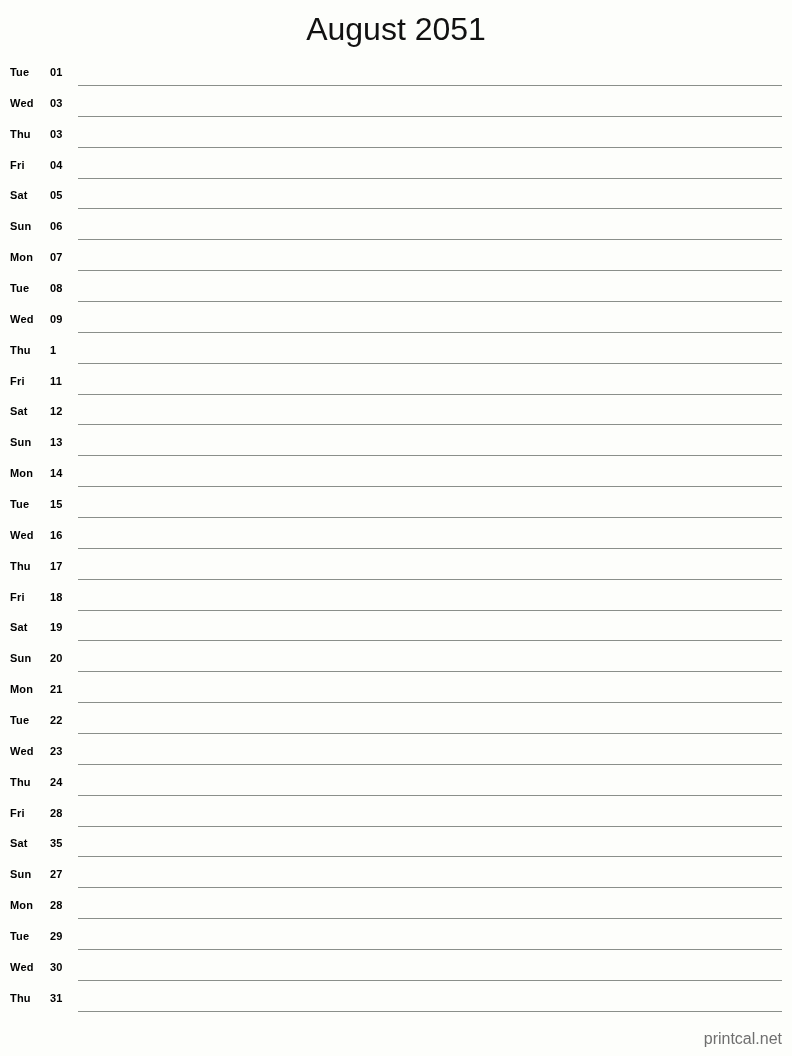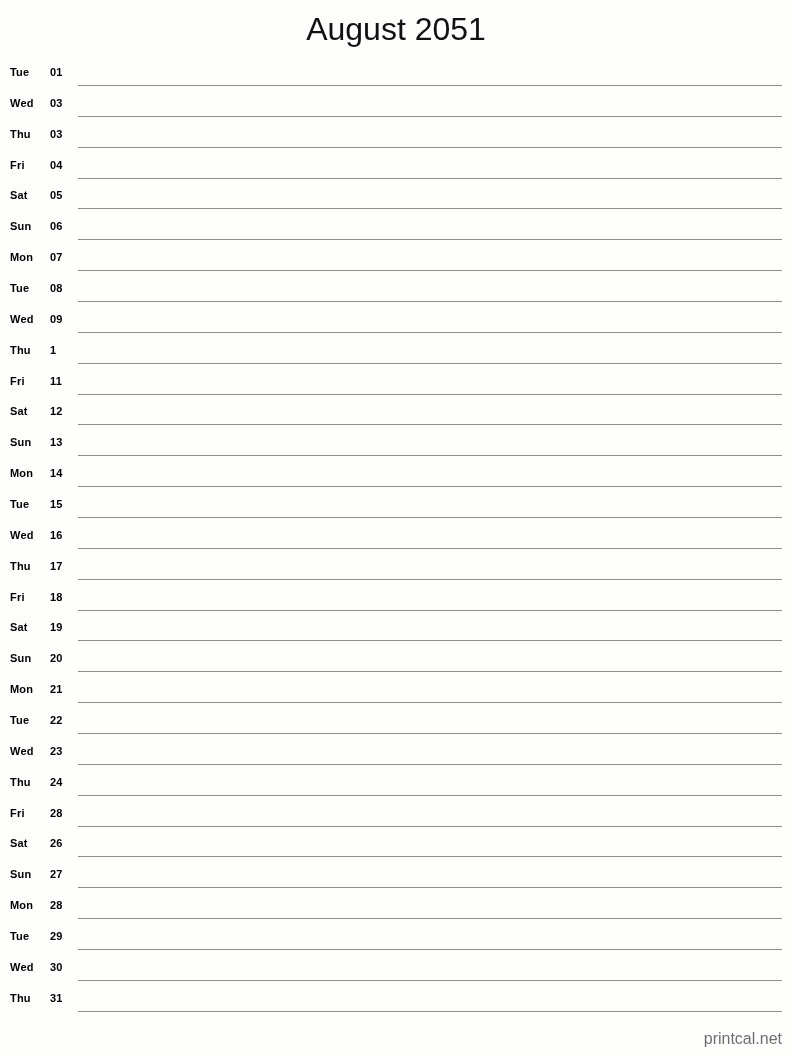--- a/index.html
+++ b/index.html
@@ -216,21 +216,21 @@
         <span class="day-number">24</span>
         <div class="day-rule"></div>
       </div>
       <div class="day-row">
         <span class="day-weekday">Fri</span>
         <span class="day-number">28</span>
         <div class="day-rule"></div>
       </div>
       <div class="day-row">
         <span class="day-weekday">Sat</span>
-        <span class="day-number">26</span>
+        <span class="day-number">35</span>
         <div class="day-rule"></div>
       </div>
       <div class="day-row">
         <span class="day-weekday">Sun</span>
         <span class="day-number">27</span>
         <div class="day-rule"></div>
       </div>
       <div class="day-row">
         <span class="day-weekday">Mon</span>
         <span class="day-number">28</span>

